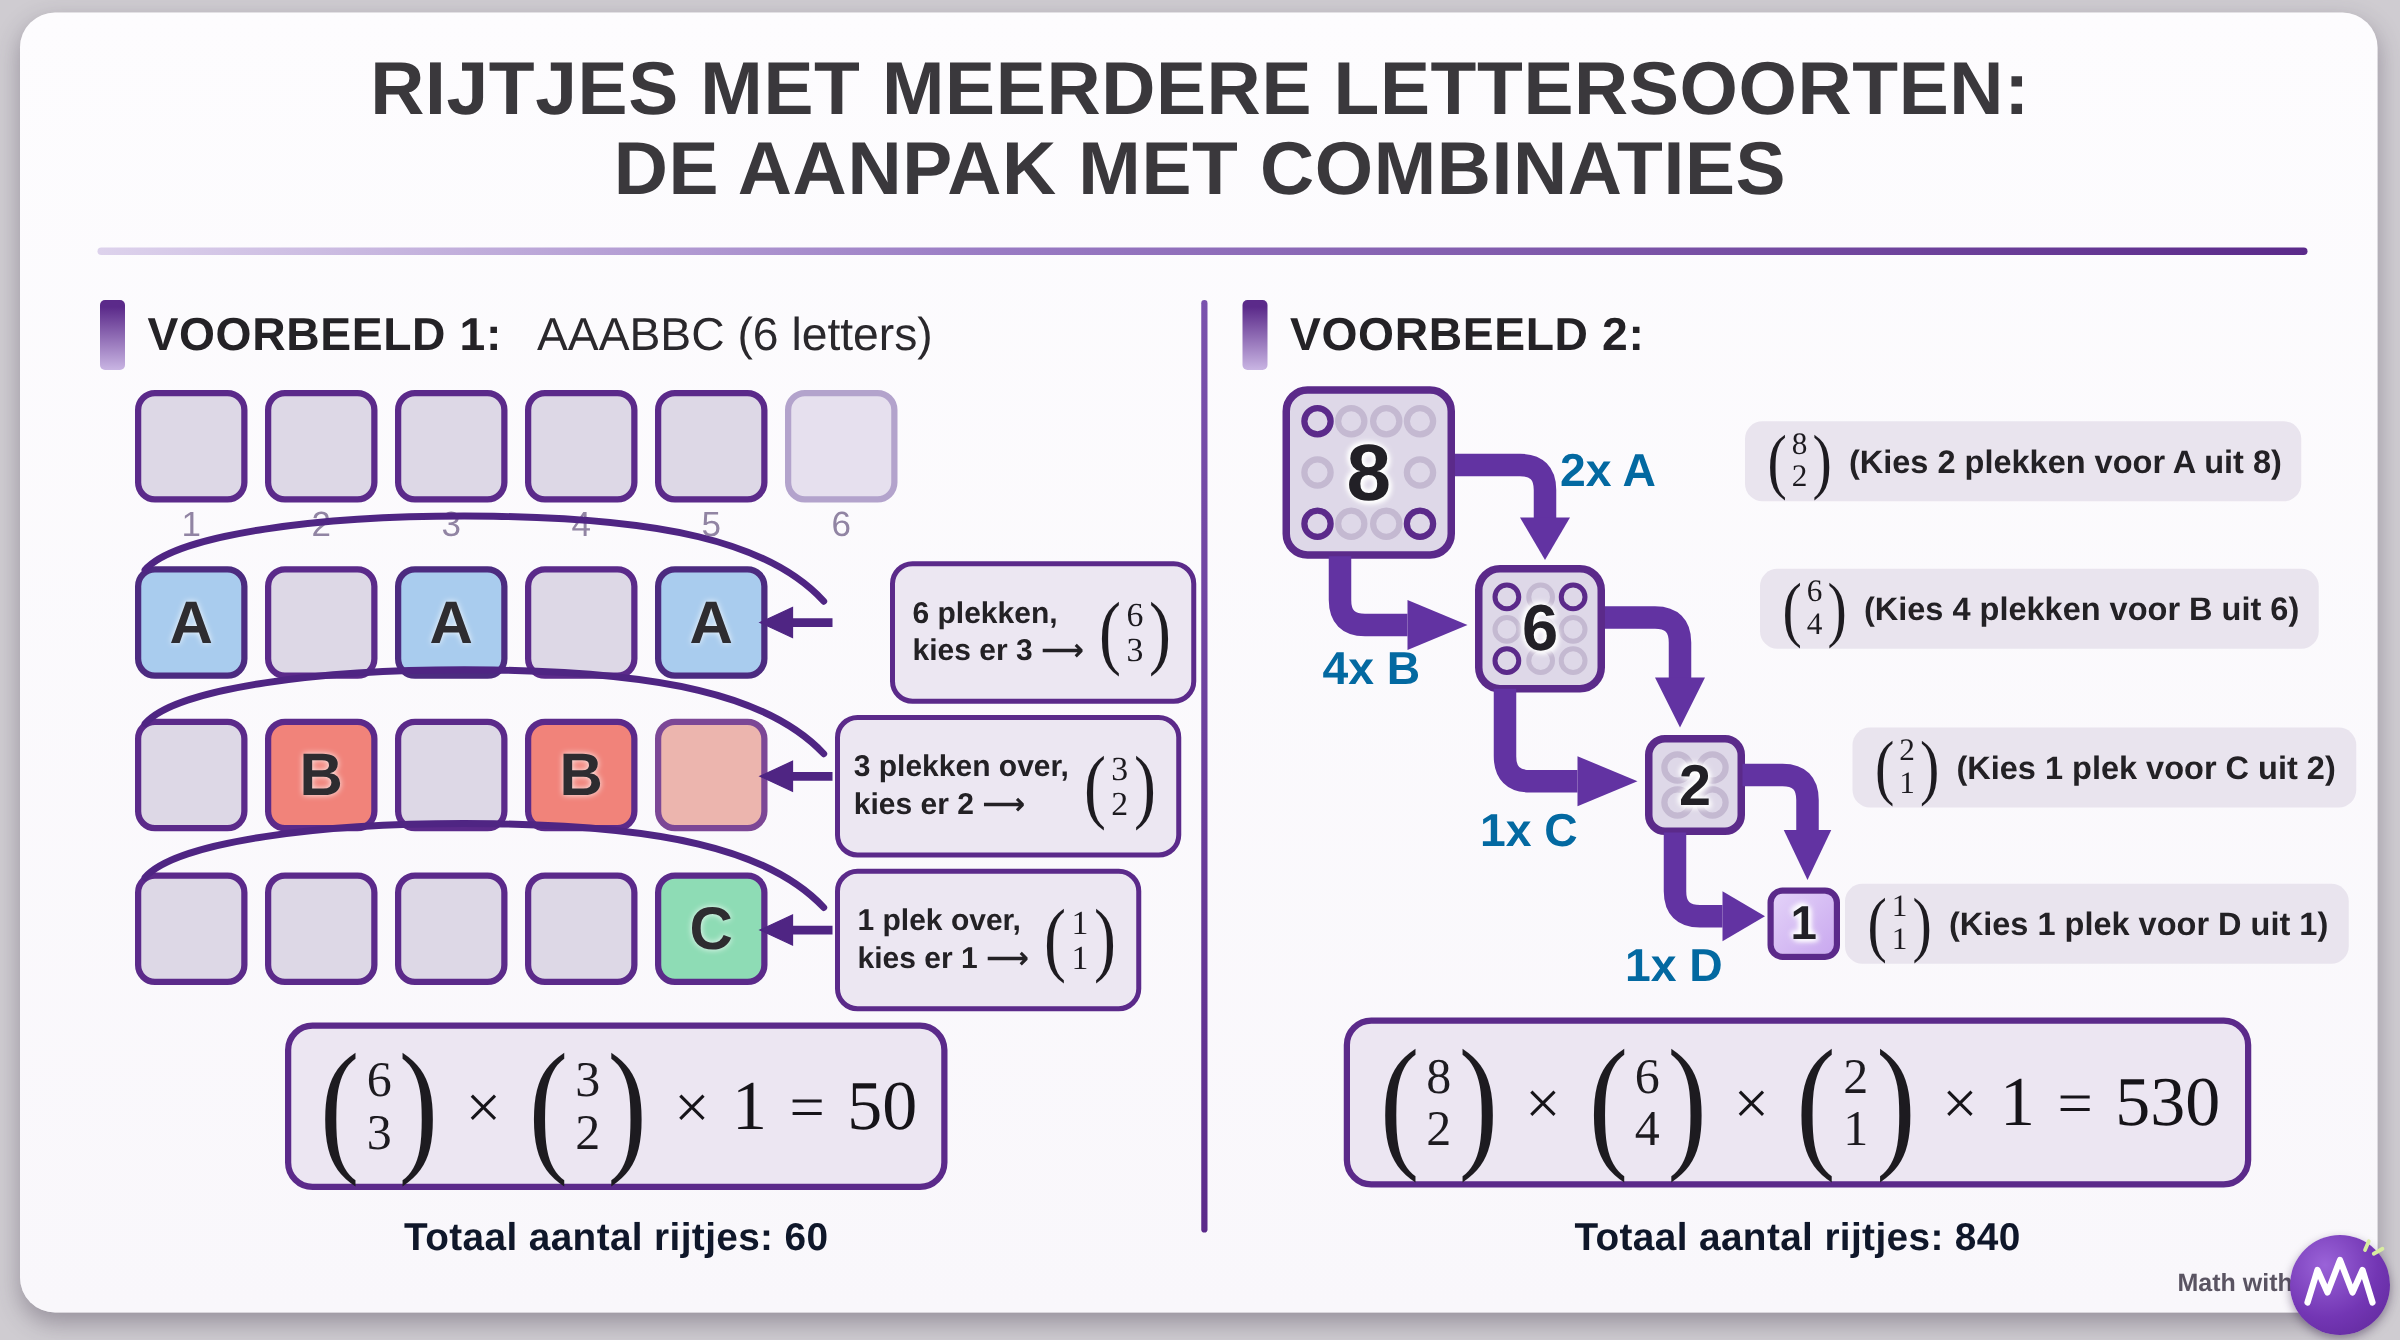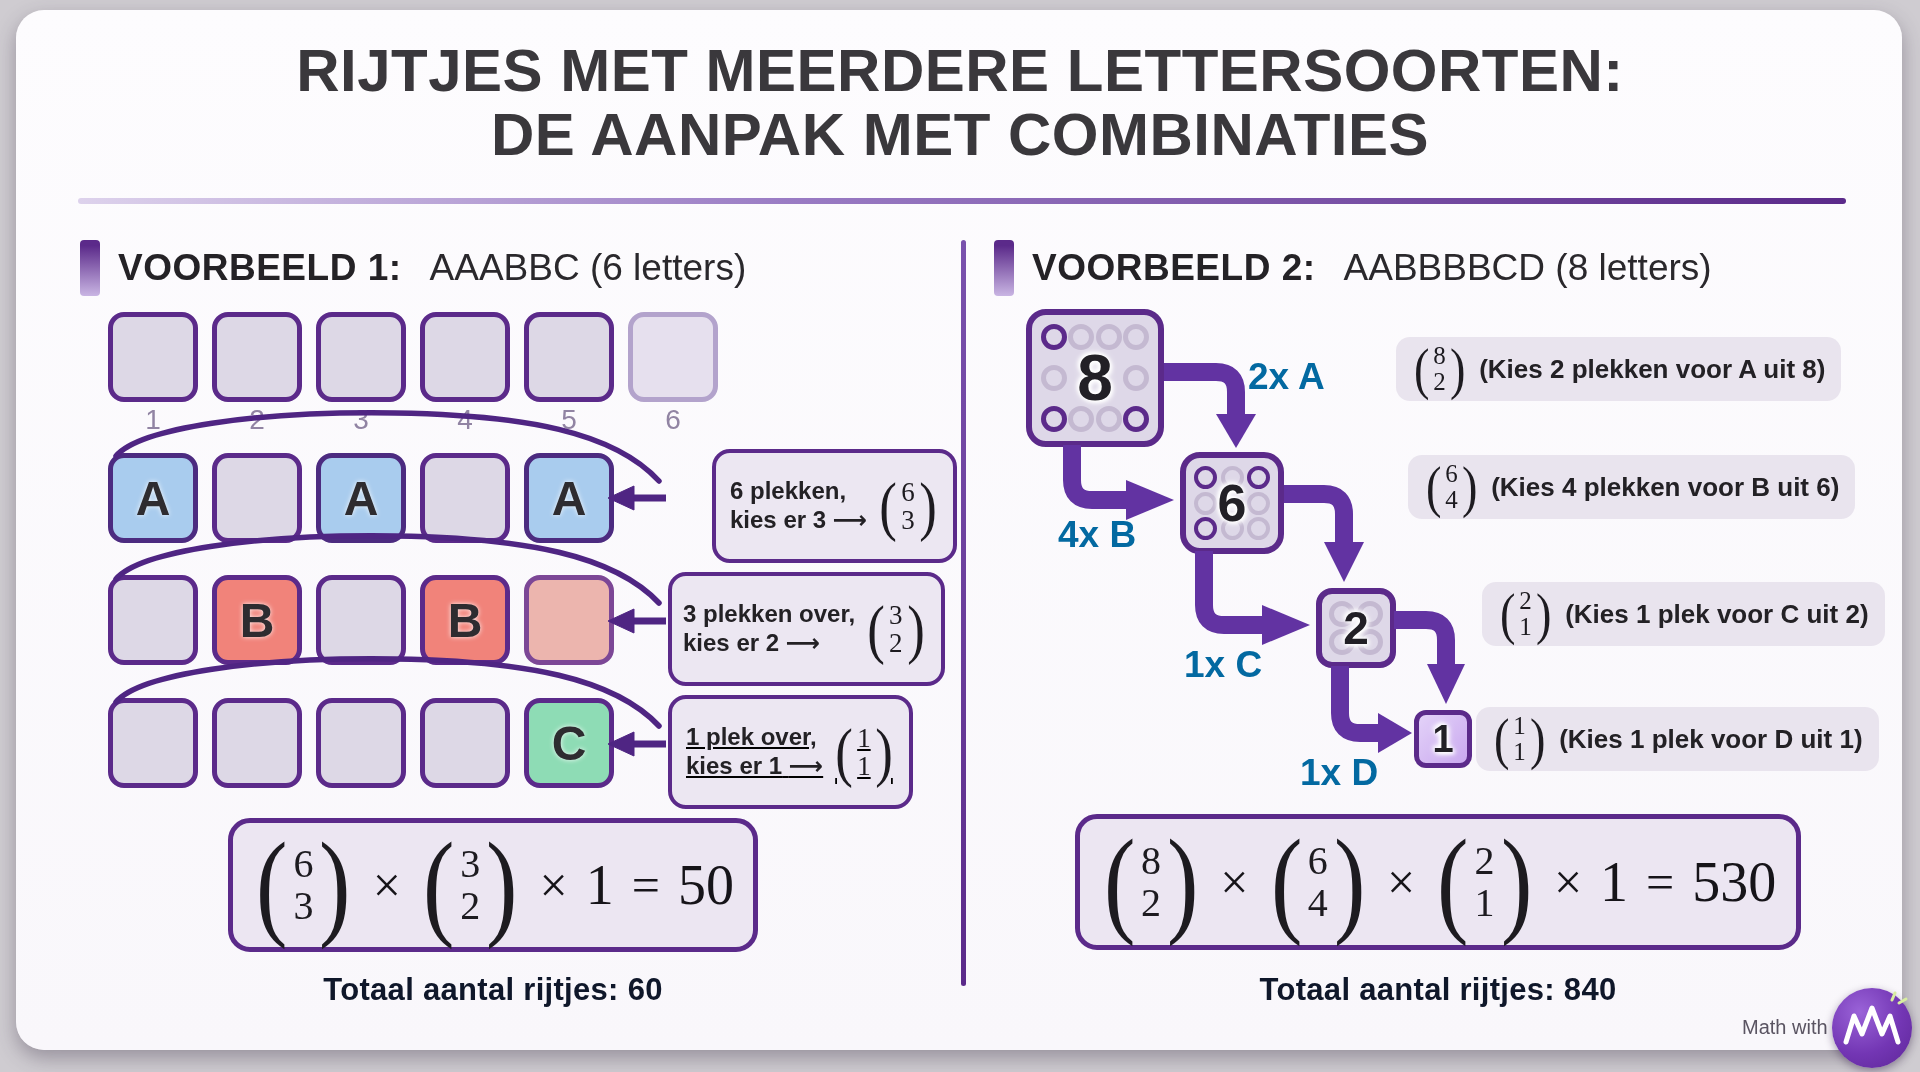--- a/index.html
+++ b/index.html
@@ -69,21 +69,21 @@
         text-shadow:0 0 8px #fff,0 0 4px #fff,2px 2px 4px #fff,-2px -2px 4px #fff;}
   .flowlabel{position:absolute;font-size:37px;font-weight:700;color:#0369a1;white-space:nowrap;}
   
   .pill{position:absolute;background:#e9e4ee;border-radius:14px;display:flex;align-items:center;
         padding:5px 16px;gap:12px;min-height:64px;box-sizing:border-box;white-space:nowrap;}
   .pill .binom{--ph:58px;--dg:25px;}
   .pill .txt{font-size:26px;font-weight:700;color:#232125;}
   
   .overlay{position:absolute;left:0;top:0;pointer-events:none;}
   
-  .logo-text{position:absolute;left:1742px;top:1016px;font-size:20px;color:#5a5462;font-weight:400;}
+  .logo-text{position:absolute;left:1742px;top:1016px;font-size:20px;color:#5a5462;font-weight:700;}
   .logo-circle{position:absolute;left:1832px;top:988px;width:80px;height:80px;border-radius:50%;
         background:radial-gradient(circle at 35% 30%,#9a63d8 0%,#7336b4 55%,#5d2697 100%);
         box-shadow:0 3px 8px rgba(40,20,60,.4);}
 </style>
 </head>
 <body>
 
 <div class="stage">
   <div class="card"></div>
 
@@ -157,21 +157,21 @@
       </span>
   </div>
 
   <div class="row" style="left:108px;top:698px;">
     <div class="sq"></div>
     <div class="sq"></div>
     <div class="sq"></div>
     <div class="sq"></div>
     <div class="sq green">C</div>
   </div>
-  <div class="callout" style="left:668px;top:695px;min-height:94px;text-decoration:underline;">
+  <div class="callout" style="left:668px;top:695px;min-height:94px;">
     <div class="txt">
       <span>1 plek over,</span><br>
       <span>kies er 1</span>
       <span class="arrow-glyph">⟶</span>
     </div>
     <span class="binom">
         <span class="col">
           <span>1</span>
           <span>1</span>
         </span>
@@ -195,21 +195,20 @@
     <span class="op">×</span>
     <span class="num">1</span>
     <span class="op">=</span>
     <span class="num">50</span>
   </div>
   <div class="total" style="left:228px;top:972px;width:530px;">Totaal aantal rijtjes: 60</div>
 
   <div class="exheader" style="left:994px;top:240px;">
     <div class="accent"></div>
     <span class="b">VOORBEELD 2:</span>
-    <span class="r">AABBBBCD (8 letters)</span>
   </div>
 
   <div class="flowbox" style="left:1026px;top:309px;width:138px;height:138px;">
     <div class="dots">
       <div class="drow">
           <span class="dot d26 dark"></span>
           <span class="dot d26"></span>
           <span class="dot d26"></span>
           <span class="dot d26"></span>
         </div>

